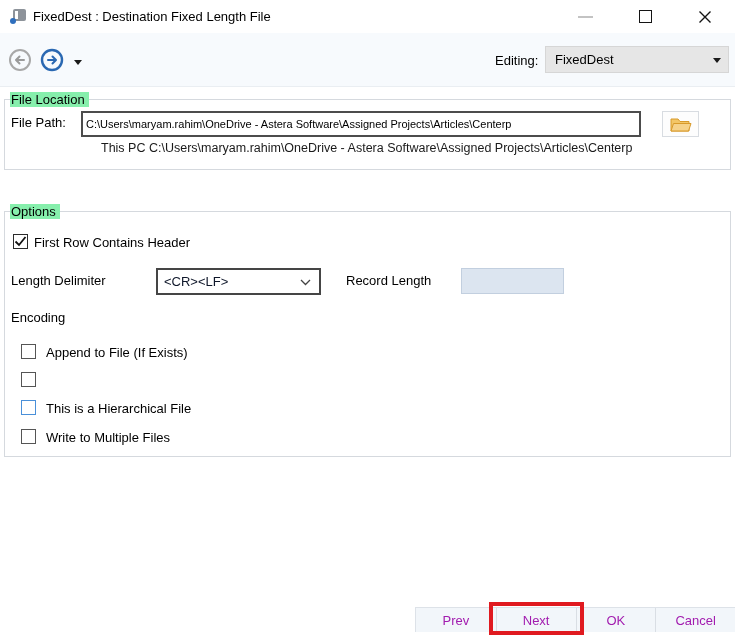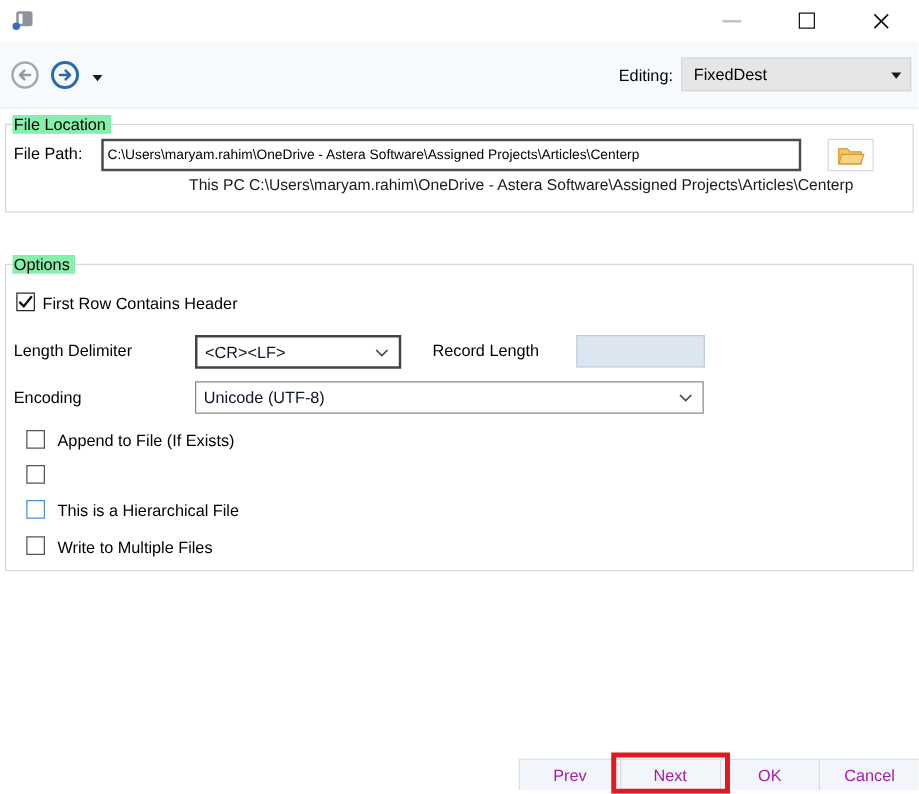--- a/index.html
+++ b/index.html
@@ -41,21 +41,21 @@
   .group-label { position:absolute; top:-8px; left:5px; background:#86efac; padding:0 4px 0 1px; font-size:13px; color:#000; line-height:15px; }
 
   
   .file-path-label { position:absolute; left:6px; top:15px; font-size:13px; }
   .file-path-input {
     position:absolute; left:76px; top:11px; width:560px; height:26px;
     border:2px solid #4c4c4c; background:#fff; font-family:"Liberation Sans",sans-serif;
     font-size:11px; color:#000; padding:0 3px; overflow:hidden; white-space:nowrap;
   }
   .folder-btn { position:absolute; left:657px; top:11px; width:37px; height:26px; background:#fdfdfd; border:1px solid #d8dce1; cursor:pointer; display:flex; align-items:center; justify-content:center; }
-  .resolved-path { position:absolute; left:96px; top:41px; width:632px; font-size:12.5px; color:#1a1a1a; white-space:nowrap; overflow:hidden;text-align:center; }
+  .resolved-path { position:absolute; left:96px; top:41px; width:632px; font-size:12.5px; color:#1a1a1a; white-space:nowrap; overflow:hidden; }
 
   
   .checkbox { position:absolute; width:15px; height:15px; background:#fff; border:1px solid #555; display:flex; align-items:center; justify-content:center; cursor:pointer; }
   .checkbox.checked { border-color:#2b2b2b; }
   .checkbox.focus-blue { border-color:#4a90d9; }
   .cb-label { position:absolute; font-size:13px; color:#000; white-space:nowrap; }
   .field-label { position:absolute; font-size:13px; color:#000; white-space:nowrap; }
 
   .combo { position:absolute; background:#fff; cursor:pointer; }
   .combo-rd { left:151px; top:56px; width:165px; height:27px; border:2px solid #454545; }
@@ -78,20 +78,21 @@
 <body>
 
 <div class="window">
 
   <div class="titlebar">
     <span class="app-icon">
       <span class="ai-body"></span>
       <span class="ai-slit"></span>
       <span class="ai-dot"></span>
     </span>
+    <span class="title-text">FixedDest : Destination Fixed Length File</span>
     <div class="win-controls">
       <button class="win-btn">
         <span class="glyph-min"></span>
       </button>
       <button class="win-btn">
         <span class="glyph-max"></span>
       </button>
       <button class="win-btn">
         <svg width="14" height="14" viewBox="0 0 14 14">
           <path d="M1.5 1.5 L12.5 12.5 M12.5 1.5 L1.5 12.5" stroke="#141414" stroke-width="1.4" fill="none"></path>
@@ -152,26 +153,20 @@
       <span class="combo-value">&lt;CR&gt;&lt;LF&gt;</span>
       <svg class="combo-chevron" width="11" height="7" viewBox="0 0 11 7">
         <path d="M1 1 L5.5 5.5 L10 1" fill="none" stroke="#444" stroke-width="1.3"></path>
       </svg>
     </div>
 
     <span class="field-label" style="left:341px; top:61px;">Record Length</span>
     <div class="disabled-input"></div>
 
     <span class="field-label" style="left:6px; top:98px;">Encoding</span>
-    <div class="combo combo-enc">
-      <span class="combo-value">Unicode (UTF-8)</span>
-      <svg class="combo-chevron" width="11" height="7" viewBox="0 0 11 7">
-        <path d="M1 1 L5.5 5.5 L10 1" fill="none" stroke="#444" stroke-width="1.3"></path>
-      </svg>
-    </div>
 
     <span class="checkbox" style="left:16px; top:132px;"></span>
     <span class="cb-label" style="left:41px; top:133px;">Append to File (If Exists)</span>
 
     <span class="checkbox" style="left:16px; top:160px;"></span>
 
     <span class="checkbox focus-blue" style="left:16px; top:188px;"></span>
     <span class="cb-label" style="left:41px; top:189px;">This is a Hierarchical File</span>
 
     <span class="checkbox" style="left:16px; top:217px;"></span>

